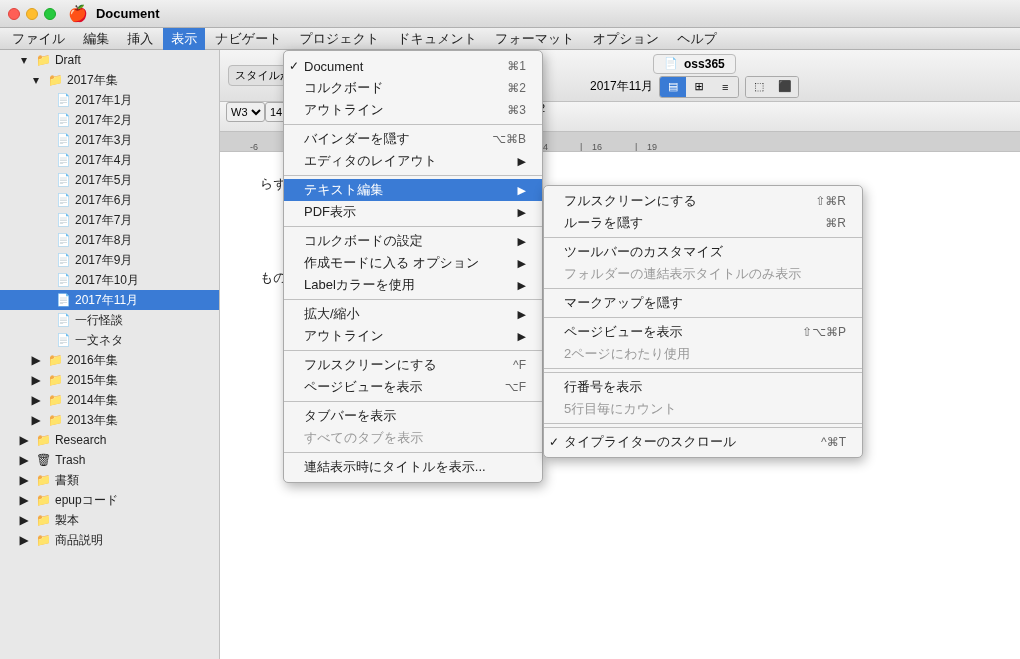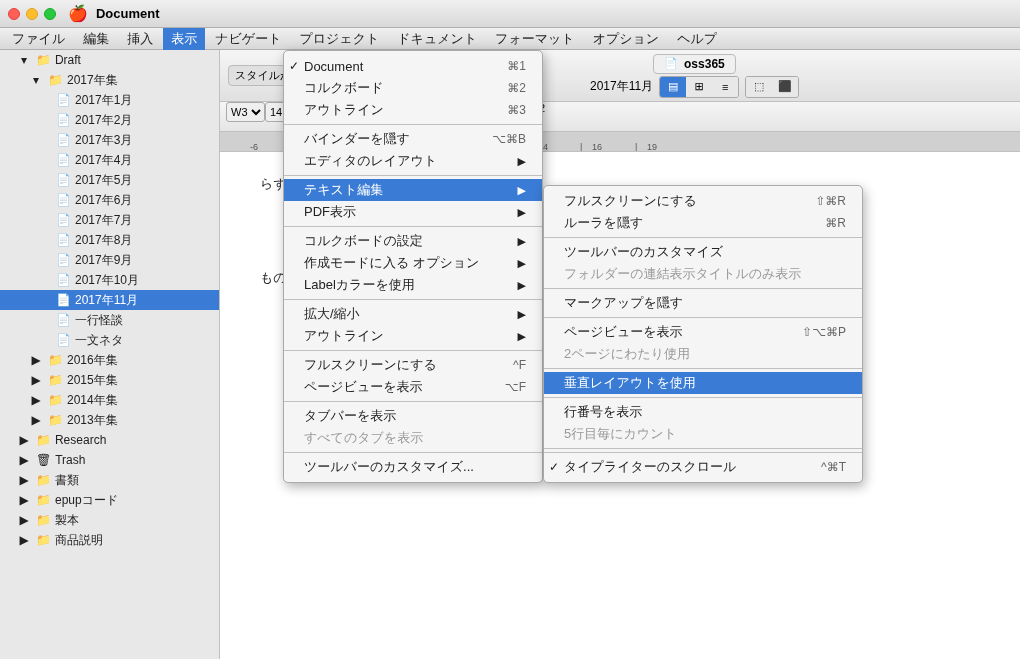--- a/index.html
+++ b/index.html
@@ -540,21 +540,21 @@
     </div>
     <div class="menu-separator"></div>
     <div class="menu-entry">
       <span>タブバーを表示</span>
     </div>
     <div class="menu-entry disabled">
       <span>すべてのタブを表示</span>
     </div>
     <div class="menu-separator"></div>
     <div class="menu-entry">
-      <span>ツールバーのカスタマイズ...</span>
+      <span>連結表示時にタイトルを表示...</span>
     </div>
   </div>
 
   <div class="dropdown-menu menu-second">
     <div class="menu-entry">
       <span>フルスクリーンにする</span>
       <span class="shortcut">⇧⌘R</span>
     </div>
     <div class="menu-entry">
       <span>ルーラを隠す</span>
@@ -573,23 +573,20 @@
     </div>
     <div class="menu-separator"></div>
     <div class="menu-entry">
       <span>ページビューを表示</span>
       <span class="shortcut">⇧⌥⌘P</span>
     </div>
     <div class="menu-entry disabled">
       <span>2ページにわたり使用</span>
     </div>
     <div class="menu-separator"></div>
-    <div class="menu-entry highlighted">
-      <span>垂直レイアウトを使用</span>
-    </div>
     <div class="menu-separator"></div>
     <div class="menu-entry">
       <span>行番号を表示</span>
     </div>
     <div class="menu-entry disabled">
       <span>5行目毎にカウント</span>
     </div>
     <div class="menu-separator"></div>
     <div class="menu-separator"></div>
     <div class="menu-entry">

